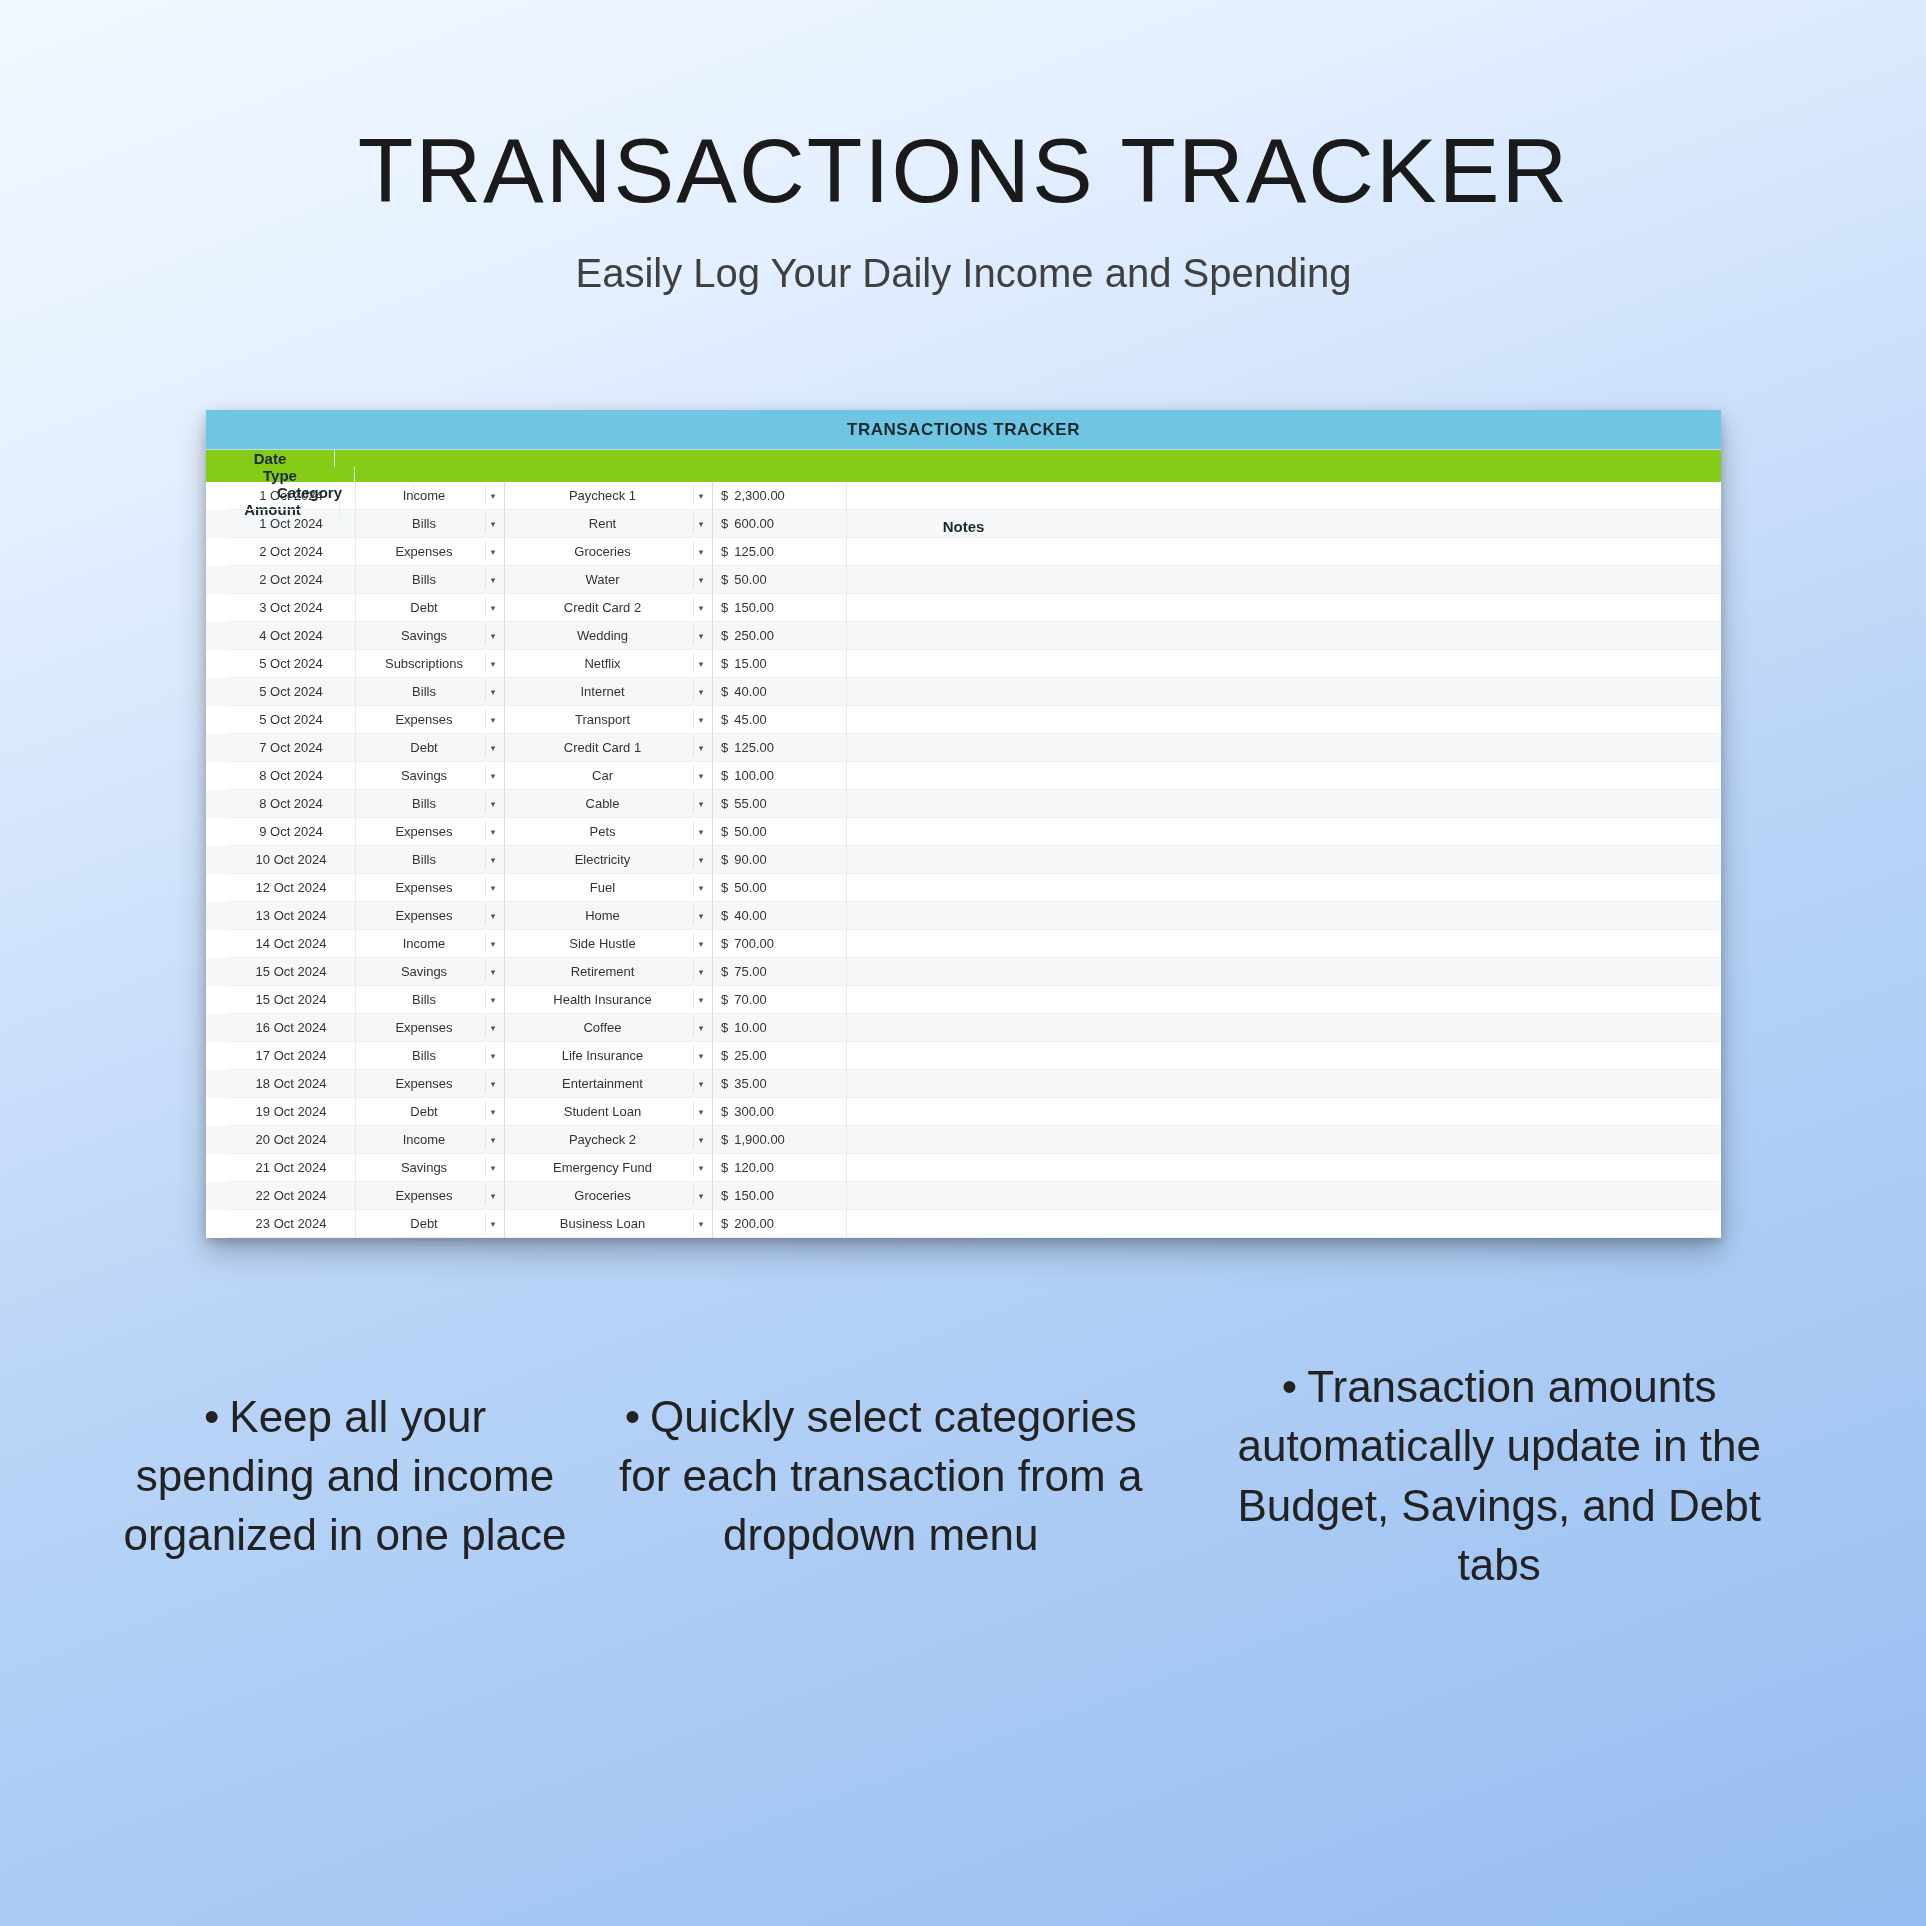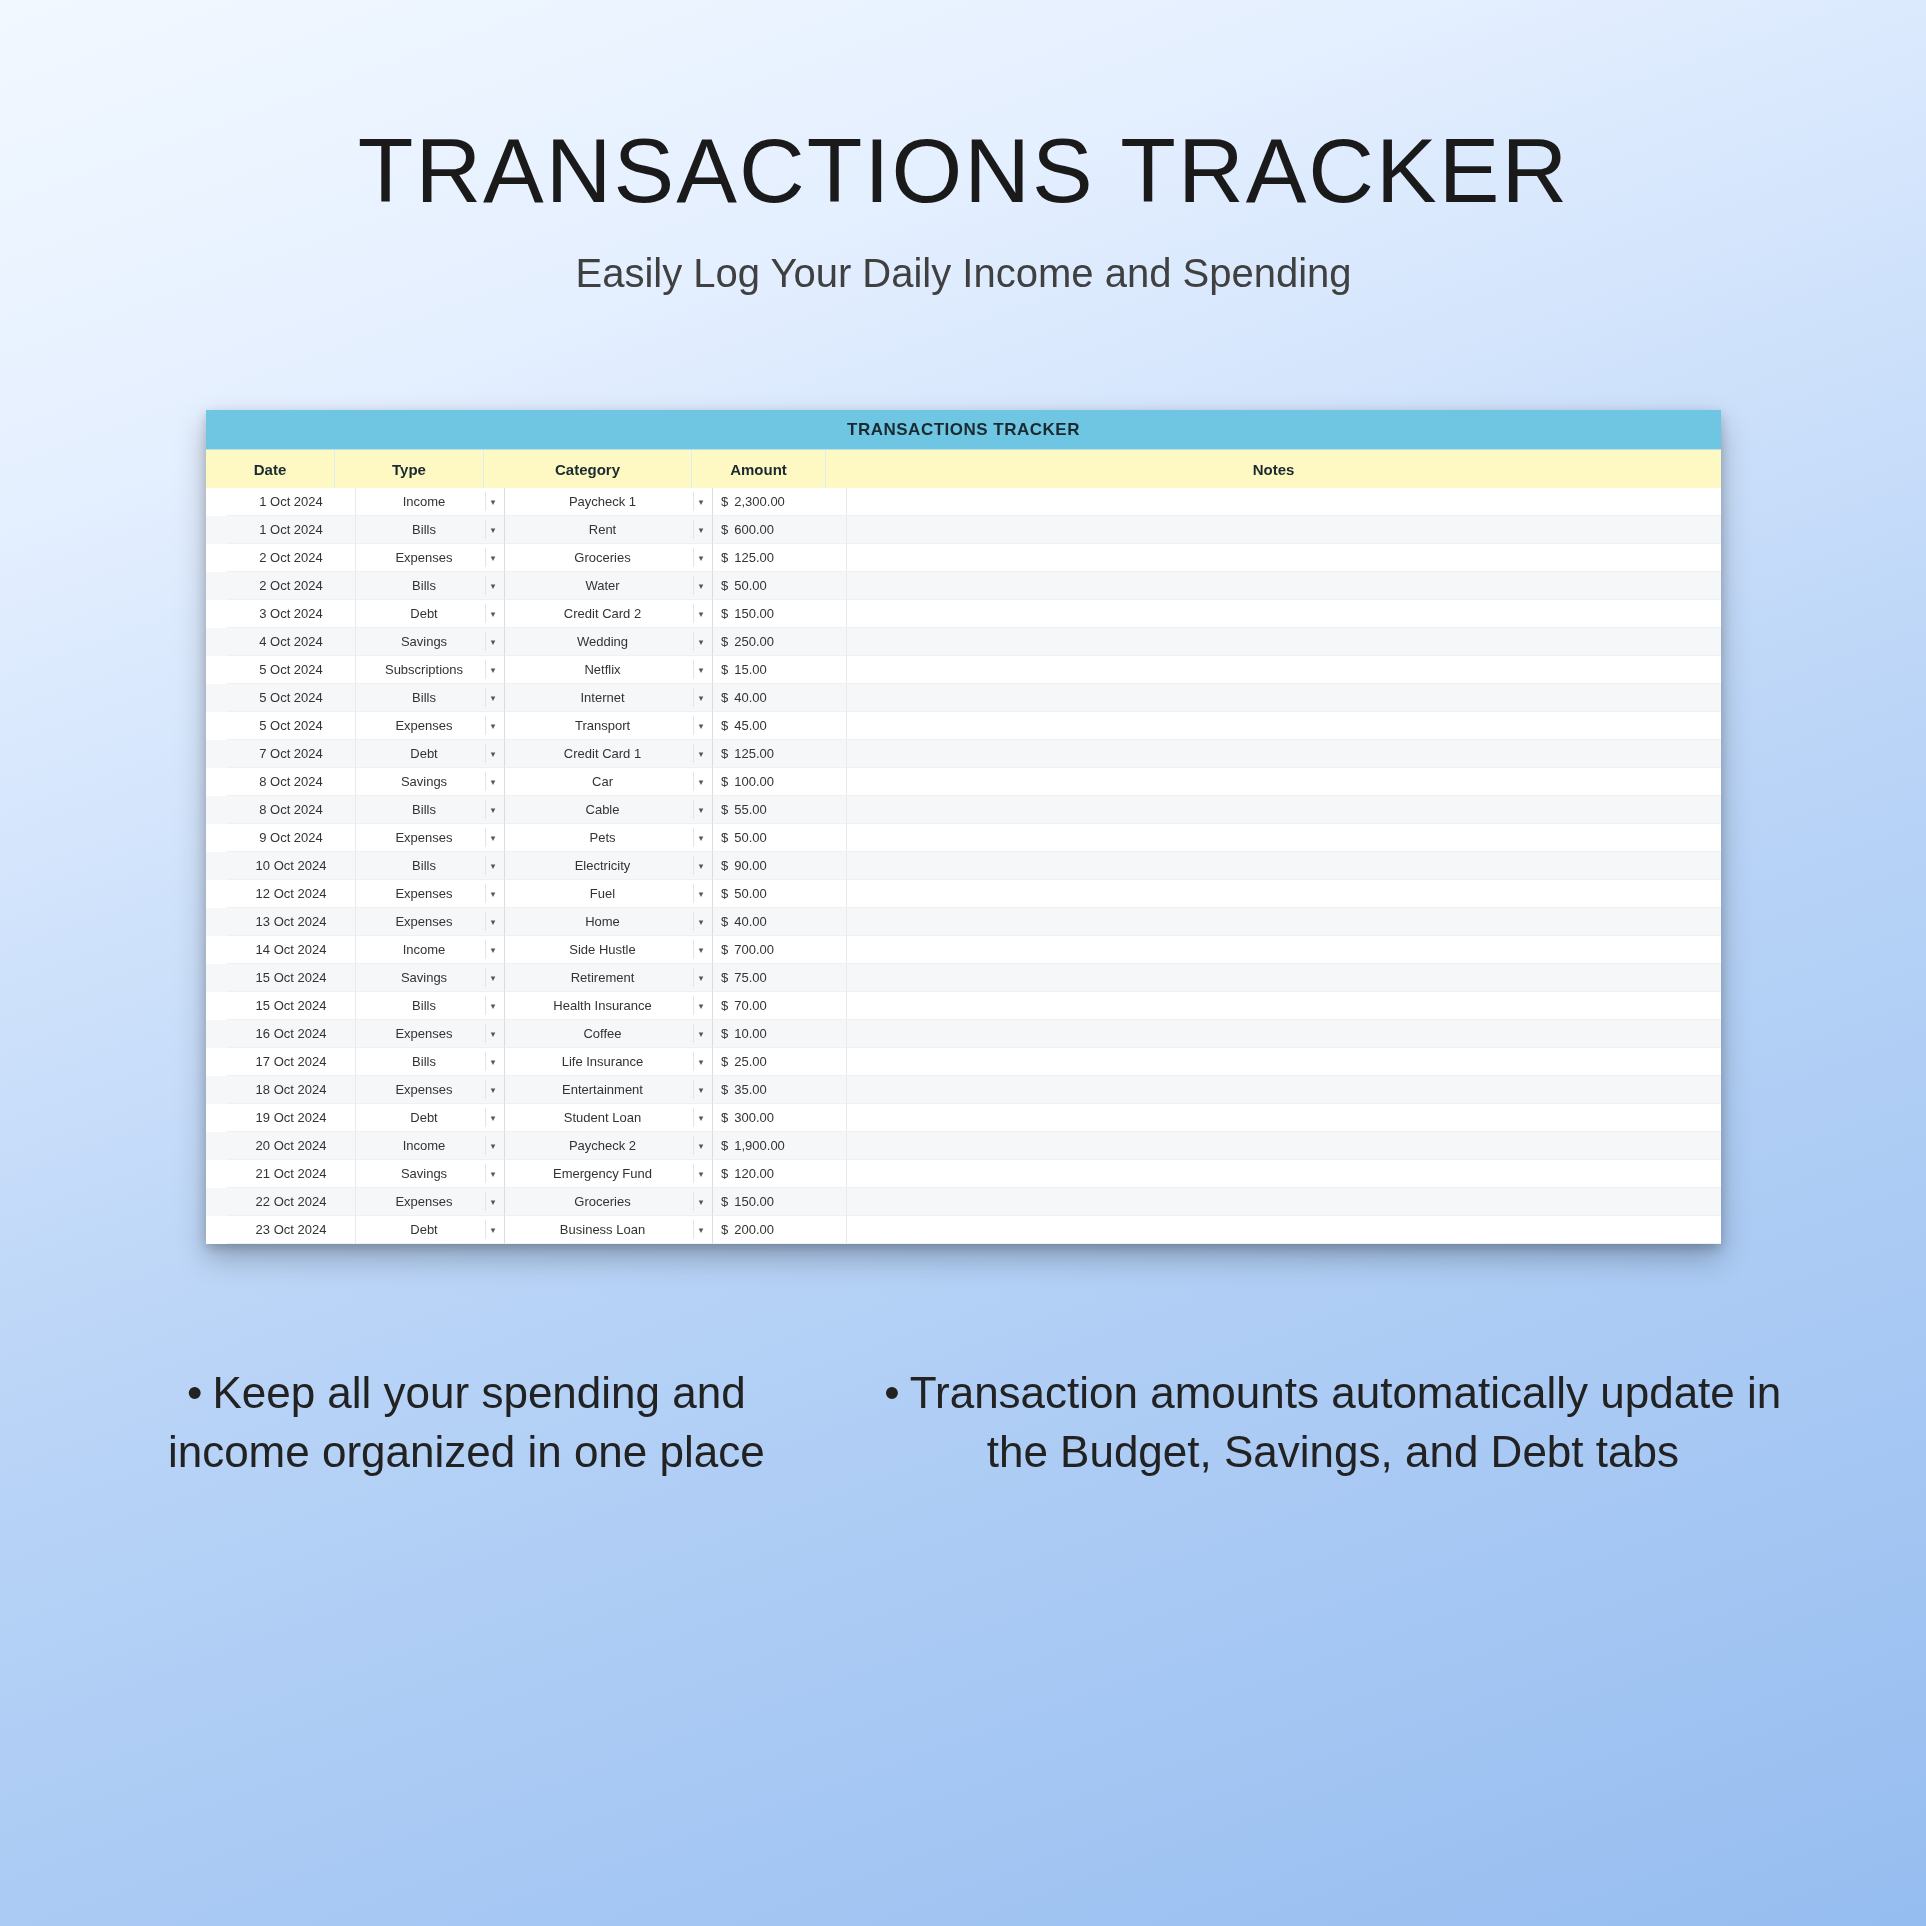--- a/index.html
+++ b/index.html
@@ -44,25 +44,26 @@
     align-items: center;
     justify-content: center;
     font-weight: 700;
     font-size: 17px;
     color: #1a2a30;
     border-bottom: 1px solid #bfe0ea;
     letter-spacing: 0.5px;
   }
   .sheet-headrow {
     display: flex;
-    background: #fef9c3;
-    height: 38px;
+    background: #84cc16;
+    height: 32px;
     font-weight: 700;
     font-size: 15px;
     color: #1a2a30;
+    flex-direction: column;
   }
   .sheet-headrow > div {
     display: flex;
     align-items: center;
     justify-content: center;
     border-right: 1px solid #d7eef4;
   }
   .sheet-headrow > div:last-child { border-right: none; }
   .col-date    { width: 129px; flex: none; }
   .col-type    { width: 149px; flex: none; }
@@ -629,17 +630,18 @@
             <span class="cur">$</span>
             <span> 200.00</span>
           </div>
           <div class="cell notes col-notes"></div>
         </div>
       </div>
   </div>
 
   <div class="bullets">
     <div class="bullet-line"><span class="bullet-dot">•</span><span>Keep all your spending and income organized in one place</span></div>
+    <div class="bullet-line"><span class="bullet-dot">•</span><span>Quickly select categories for each transaction from a dropdown menu</span></div>
     <div class="bullet-line"><span class="bullet-dot">•</span><span>Transaction amounts automatically update in the Budget, Savings, and Debt tabs</span></div>
   </div>
 
 </div>
 
 
 </body></html>

